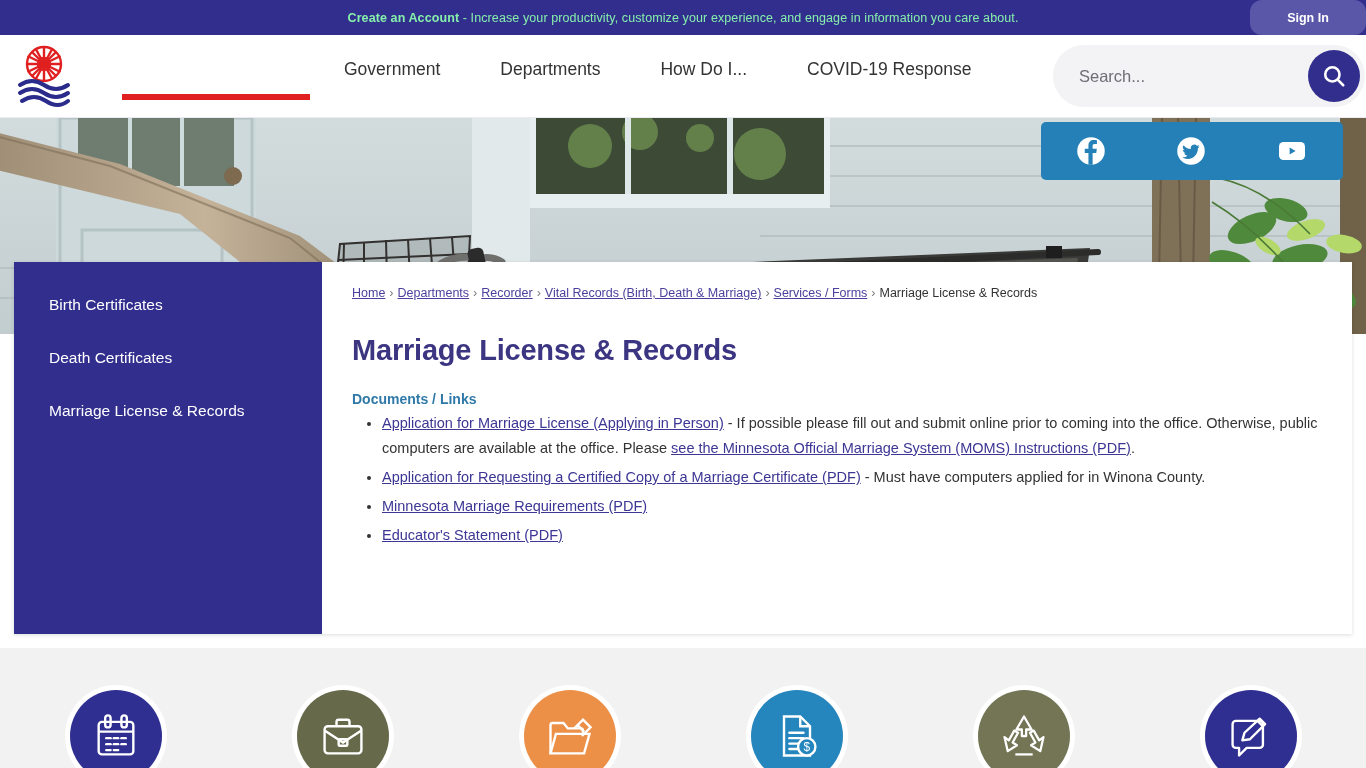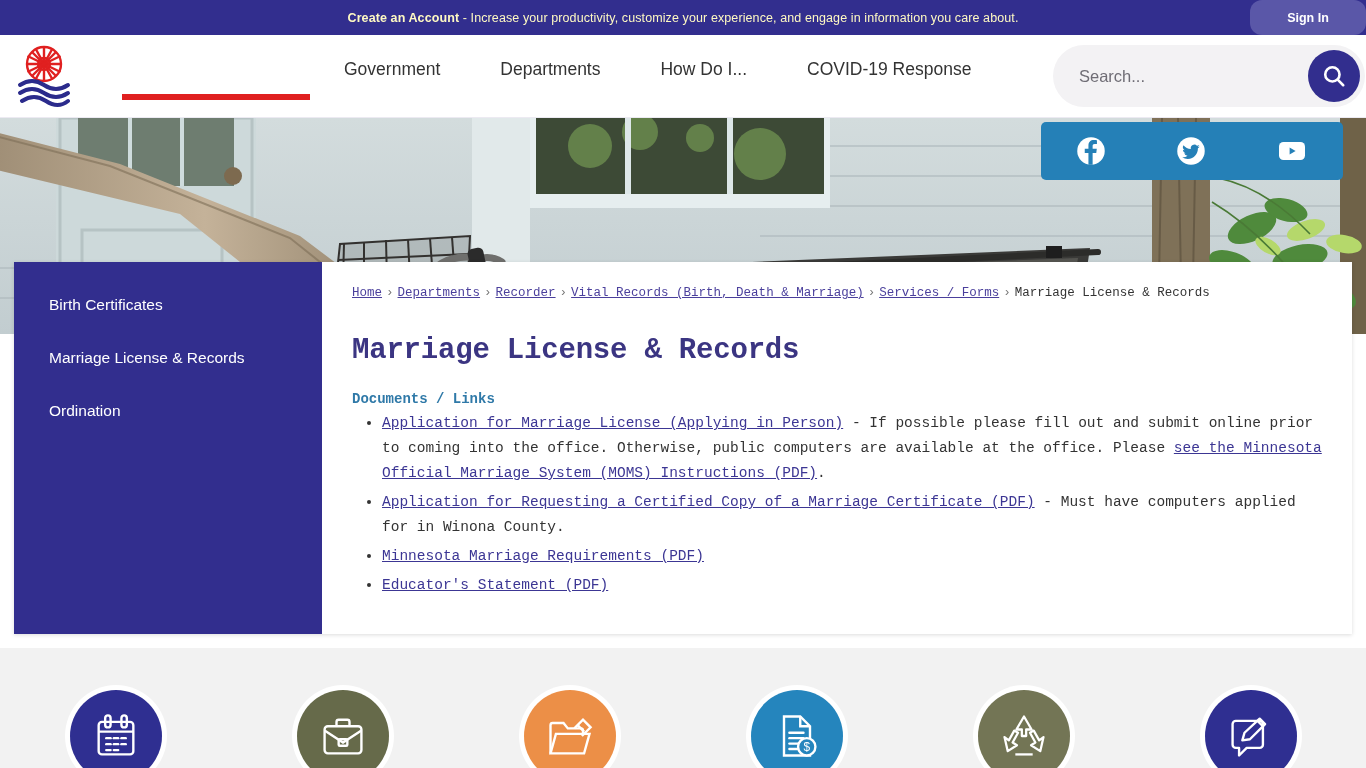--- a/index.html
+++ b/index.html
@@ -11,21 +11,21 @@
   }
 
   
   .topbar {
     position: absolute; top: 0; left: 0;
     width: 1366px; height: 35px;
     background: #322e8e;
     display: flex; align-items: center; justify-content: center;
   }
   .topbar-msg {
-    font-size: 12.5px; color: #fef9c3; letter-spacing: .1px;
+    font-size: 12.5px; color: #86efac; letter-spacing: .1px;
     white-space: nowrap;
   }
   .topbar-msg b { font-weight: bold; }
   .signin-btn {
     position: absolute; right: 0; top: 0;
     width: 116px; height: 35px;
     background: #5a57a8;
     display: flex; align-items: center; justify-content: center;
     color: #ffffff; font-size: 12.5px; font-weight: bold;
     cursor: pointer;
@@ -120,21 +120,21 @@
     padding-top: 16px;
   }
   .side-item {
     height: 53px; display: flex; align-items: center;
     padding-left: 35px;
     color: #ffffff; font-size: 15.5px;
     cursor: pointer;
   }
   .side-item.active { color: #ffffff; }
 
-  .content { flex: 1; padding: 22px 28px 0 30px; font-family: Liberation Mono, monospace; }
+  .content { flex: 1; padding: 22px 28px 0 30px; }
   .breadcrumb { font-size: 12.5px; color: #333; line-height: 18px; }
   .breadcrumb a {
     color: #4a3f9c; text-decoration: underline; cursor: pointer;
   }
   .breadcrumb .sep { color: #777; margin: 0 4px; }
   .breadcrumb .current { color: #333; }
 
   h1.page-title {
     margin-top: 32px;
     font-size: 29px; color: #3b3582; font-weight: bold;
@@ -369,22 +369,22 @@
       <rect x="3" y="3" width="26" height="18" rx="4.5" fill="#ffffff"></rect>
       <path d="M13.6 8.4l6 3.6-6 3.6z" fill="#2580b7"></path>
     </svg>
   </div>
 </div>
 
 <div class="pagebody">
 
   <aside class="sidebar">
     <div class="side-item">Birth Certificates</div>
+    <div class="side-item">Death Certificates</div>
     <div class="side-item active">Marriage License &amp; Records</div>
-    <div class="side-item">Ordination</div>
   </aside>
 
   <main class="content">
 
     <div class="breadcrumb">
       <a>Home</a><span class="sep">›</span><a>Departments</a><span class="sep">›</span><a>Recorder</a><span class="sep">›</span><a>Vital Records (Birth, Death &amp; Marriage)</a><span class="sep">›</span><a>Services / Forms</a><span class="sep">›</span><span class="current">Marriage License &amp; Records</span>
     </div>
 
     <h1 class="page-title">Marriage License &amp; Records</h1>
     <h2 class="sub-title">Documents / Links</h2>

